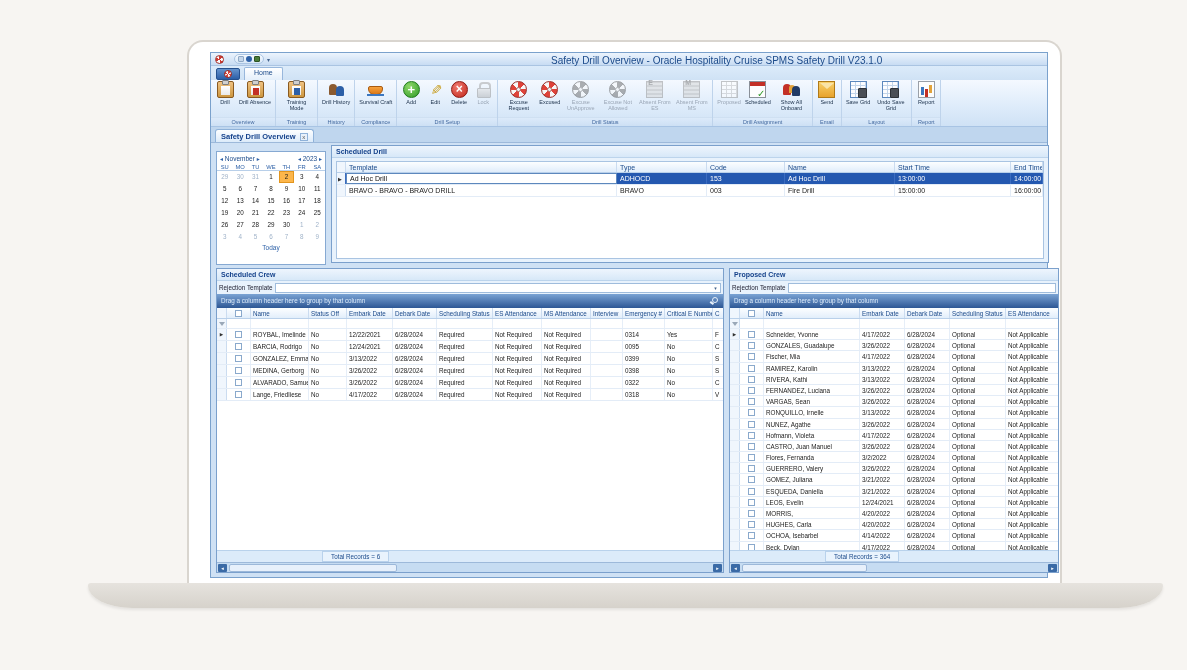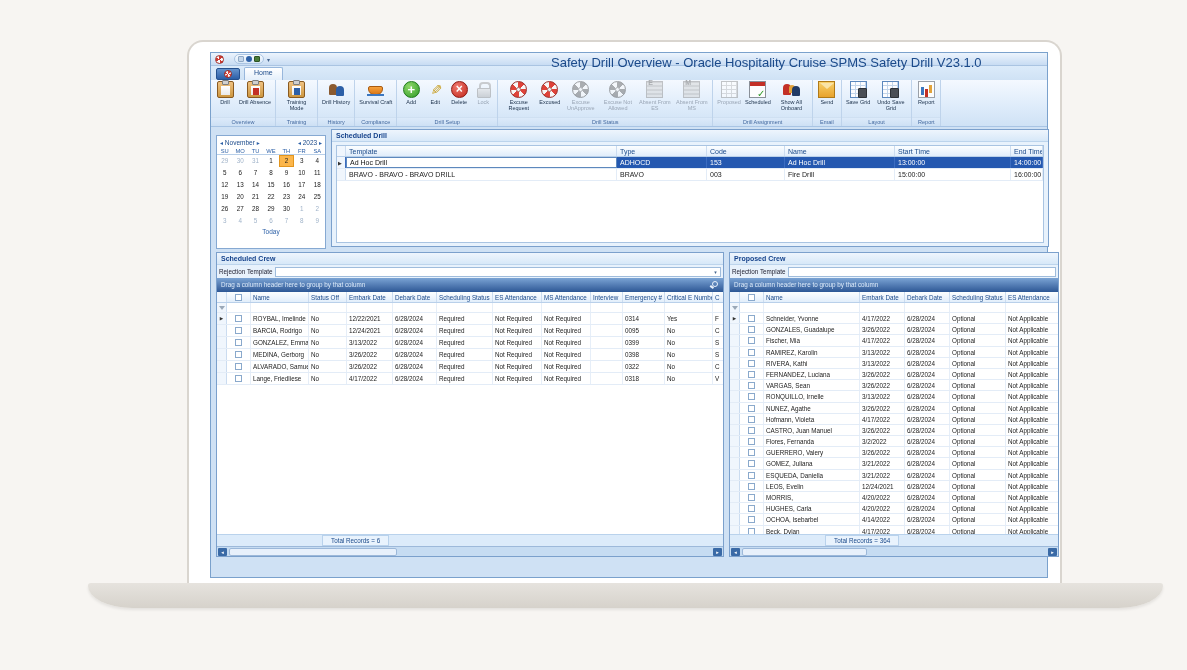--- a/index.html
+++ b/index.html
@@ -21,21 +21,21 @@
     display:flex; align-items:center; padding:0 4px; position:relative; flex:0 0 auto; }
   .flower { width:9px; height:9px; border-radius:50%;
     background:conic-gradient(#cf3a33 0 60deg,#fbfbfb 60deg 120deg,#cf3a33 120deg 180deg,#fbfbfb 180deg 240deg,#cf3a33 240deg 300deg,#fbfbfb 300deg); border:1px solid #a5342e; }
   .qa { display:flex; align-items:center; gap:2px; margin-left:10px; height:10px; padding:0 3px;
     background:linear-gradient(#f6faff,#d8e8f8); border:1px solid #abc5e3; border-radius:5px; }
   .qa i { display:block; width:6px; height:6px; border-radius:1px; }
   .qa .q1 { background:#c6d7ea; border:1px solid #8fa9c6; }
   .qa .q2 { background:#2f62a8; border-radius:50%; }
   .qa .q3 { background:#4a7d3a; border:1px solid #2e5424; }
   .qa-caret { font-size:6px; color:#44658f; margin-left:3px; }
-  .win-title { position:absolute; left:340px; top:2px; color:#1b4a8a; font-size:13px; white-space:nowrap; }
+  .win-title { position:absolute; left:340px; top:2px; color:#1b4a8a; font-size:10px; white-space:nowrap; }
 
   
   .tabrow { height:14px; background:linear-gradient(#dcebfa,#cfe2f5); display:flex; align-items:flex-end; padding-left:5px; gap:4px; flex:0 0 auto; }
   .appbtn { width:24px; height:12px; border-radius:2px; background:linear-gradient(#6593cd,#2c5fa7); border:1px solid #24508e;
     display:flex; align-items:center; justify-content:center; margin-bottom:0; }
   .appbtn .ring { width:8px; height:8px; }
   .hometab { height:13px; padding:1px 9px 0; background:linear-gradient(#ffffff,#e4effb); border:1px solid #98b7dc; border-bottom:none;
     border-radius:2px 2px 0 0; color:#1b4a8a; font-size:7px; }
 
   
@@ -315,20 +315,26 @@
         <div class="rbtns">
           <div class="rbtn">
             <span class="ic ic-report"></span>
             <div class="rlbl">Report</div>
           </div>
         </div>
         <div class="rglabel">Report</div>
       </div>
     </div>
 
+  <div class="docstrip">
+    <span class="doctab">
+      <span>Safety Drill Overview</span>
+      <span class="close">x</span>
+    </span>
+  </div>
 
   <div class="content">
 
     <div class="calendar">
       <div class="calhead">
         <span><span class="nav">◂</span>
           <span>November</span>
           <span class="nav">▸</span></span>
         <span><span class="nav">◂</span>
           <span>2023</span>

